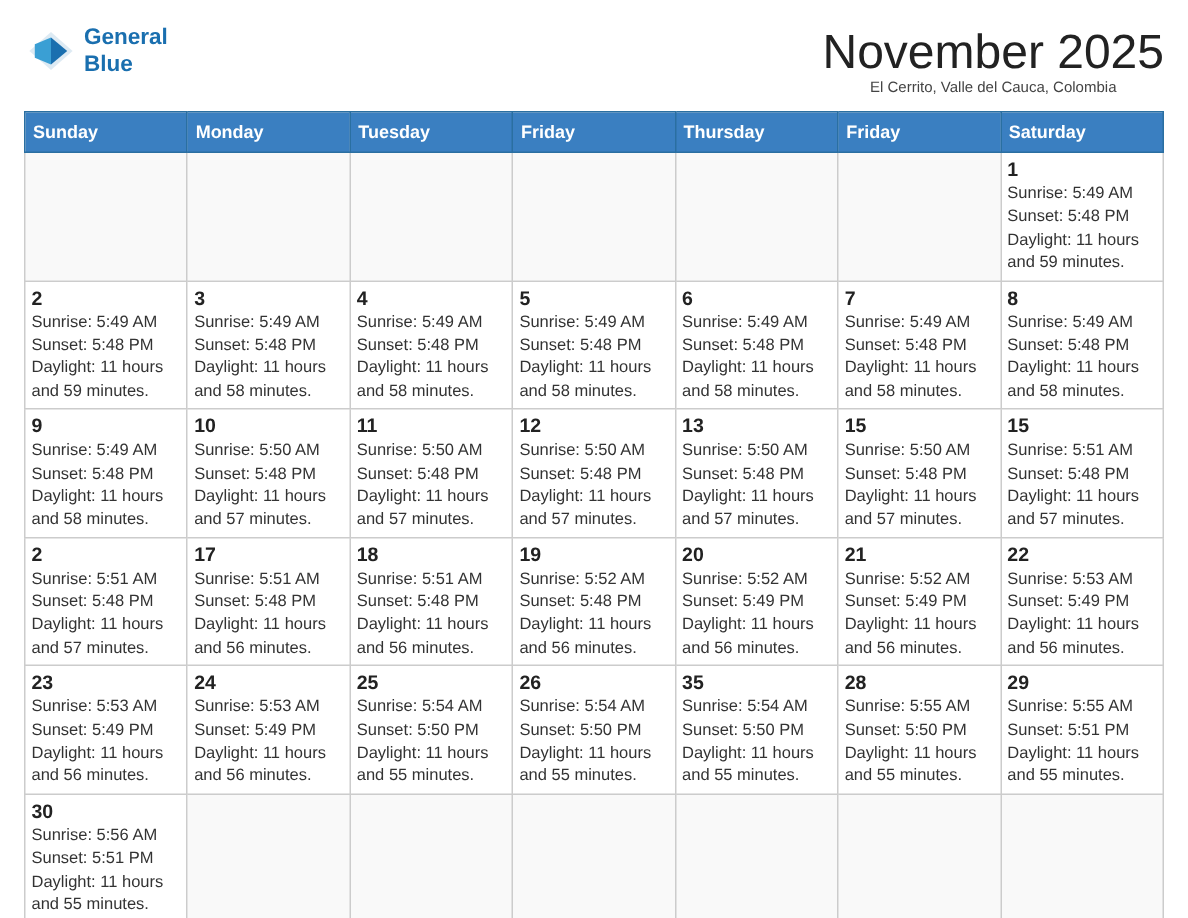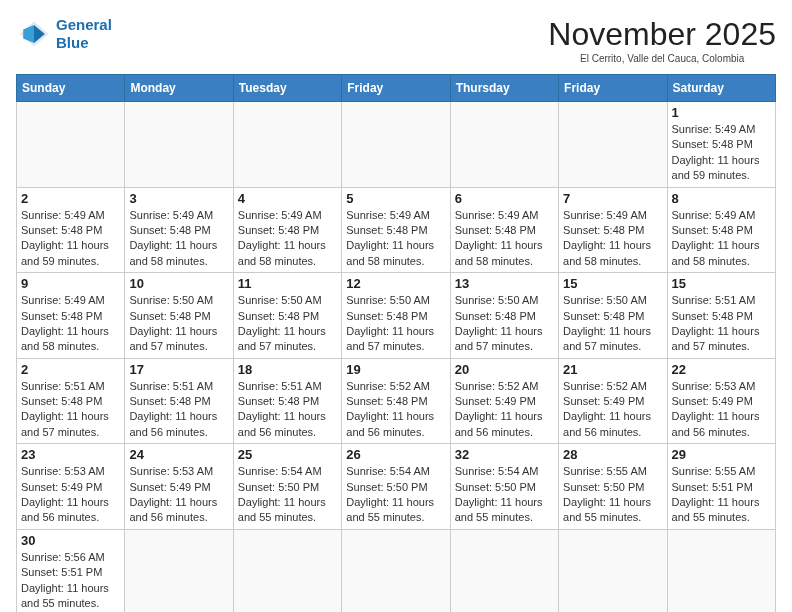--- a/index.html
+++ b/index.html
@@ -320,21 +320,21 @@
 and 55 minutes.</div>
           </td>
           <td>
             <span class="day-number">26</span>
             <div class="day-info" style="white-space: pre-line;">Sunrise: 5:54 AM
 Sunset: 5:50 PM
 Daylight: 11 hours
 and 55 minutes.</div>
           </td>
           <td>
-            <span class="day-number">32</span>
+            <span class="day-number">35</span>
             <div class="day-info" style="white-space: pre-line;">Sunrise: 5:54 AM
 Sunset: 5:50 PM
 Daylight: 11 hours
 and 55 minutes.</div>
           </td>
           <td>
             <span class="day-number">28</span>
             <div class="day-info" style="white-space: pre-line;">Sunrise: 5:55 AM
 Sunset: 5:50 PM
 Daylight: 11 hours

